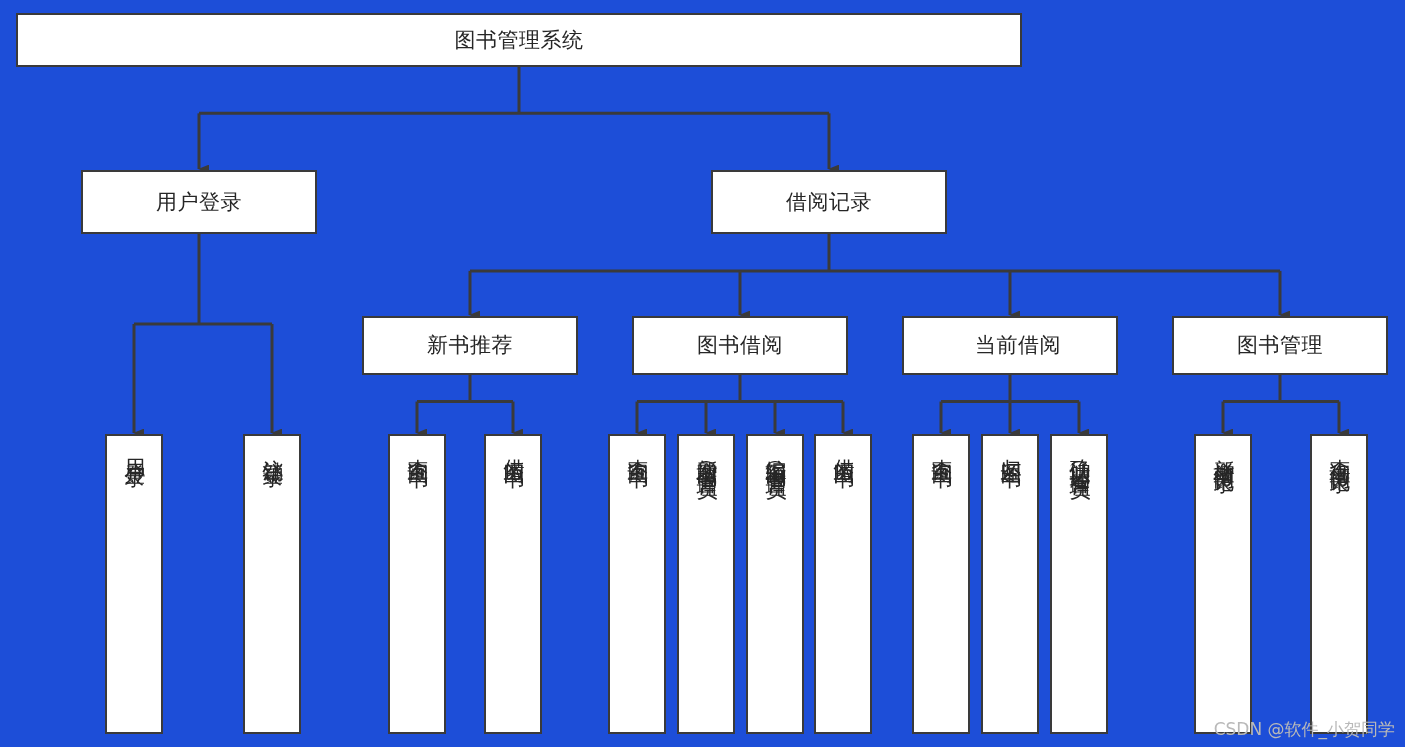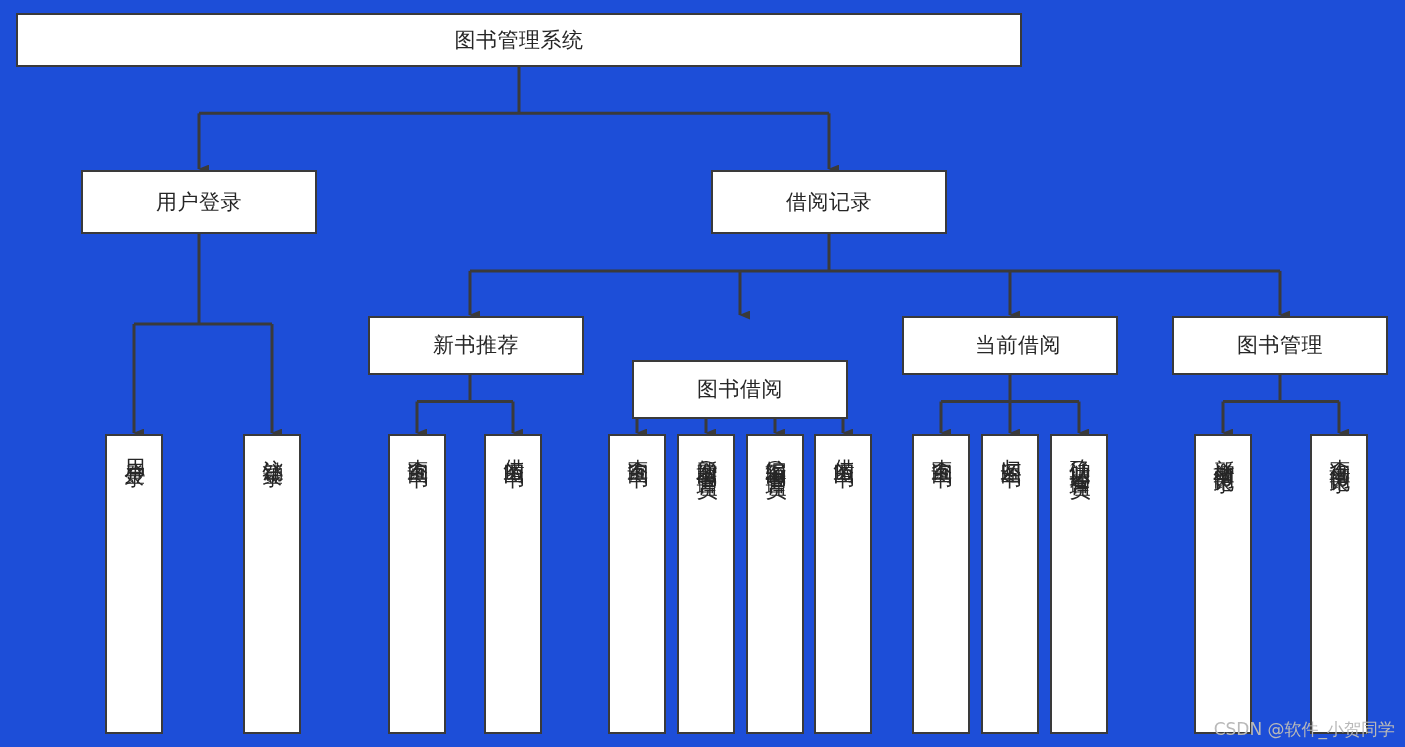--- a/index.html
+++ b/index.html
@@ -124,24 +124,24 @@
   <div id="node-layer">
       <div class="node horizontal root" style="left: 16px; top: 13px; width: 1006px; height: 54px;">
         <span class="label">图书管理系统</span>
       </div>
       <div class="node horizontal" style="left: 81px; top: 170px; width: 236px; height: 64px;">
         <span class="label">用户登录</span>
       </div>
       <div class="node horizontal" style="left: 711px; top: 170px; width: 236px; height: 64px;">
         <span class="label">借阅记录</span>
       </div>
-      <div class="node horizontal" style="left: 362px; top: 316px; width: 216px; height: 59px; margin-left: 6px;">
+      <div class="node horizontal" style="left: 362px; top: 316px; width: 216px; height: 59px;">
         <span class="label">新书推荐</span>
       </div>
-      <div class="node horizontal" style="left: 632px; top: 316px; width: 216px; height: 59px; margin-top: 44px;">
+      <div class="node horizontal" style="left: 632px; top: 316px; width: 216px; height: 59px;">
         <span class="label">图书借阅</span>
       </div>
       <div class="node horizontal" style="left: 902px; top: 316px; width: 216px; height: 59px; padding-left: 16px;">
         <span class="label">当前借阅</span>
       </div>
       <div class="node horizontal" style="left: 1172px; top: 316px; width: 216px; height: 59px;">
         <span class="label">图书管理</span>
       </div>
       <div class="node vertical" style="left: 105px; top: 434px; width: 58px; height: 300px;">
         <span class="label">用户登录</span>

